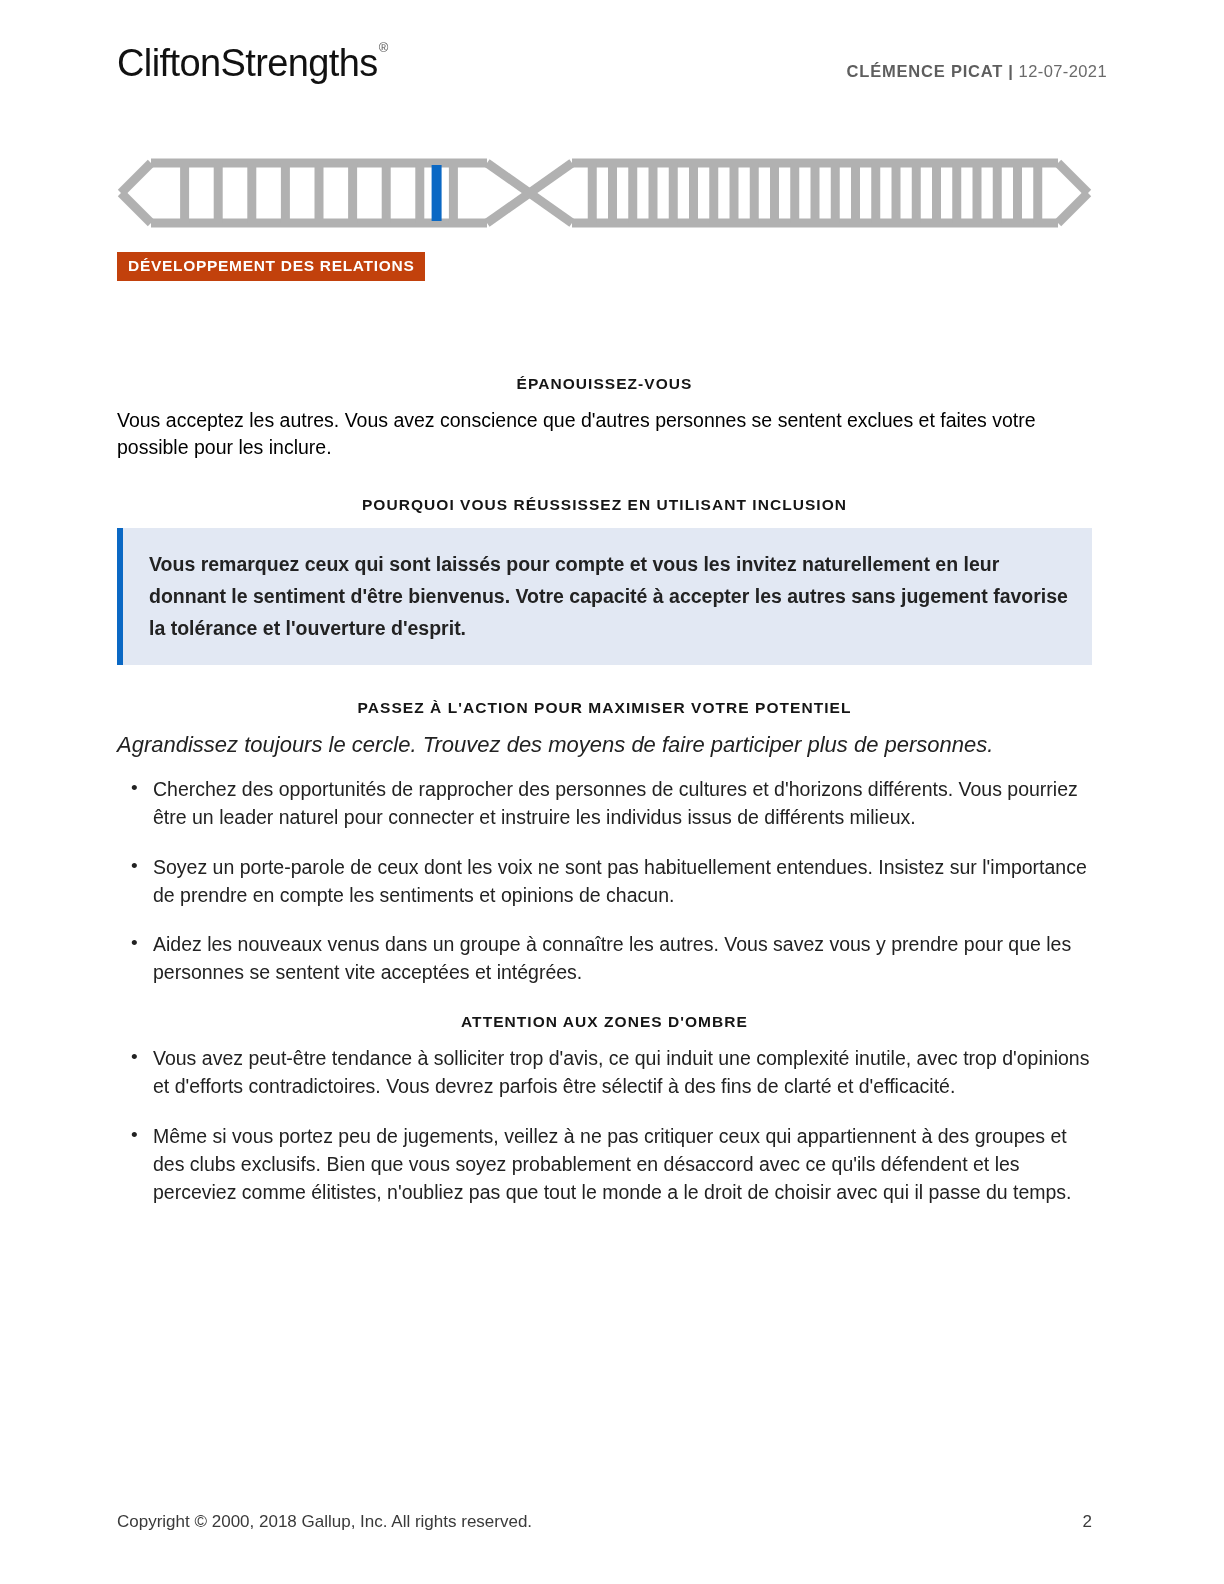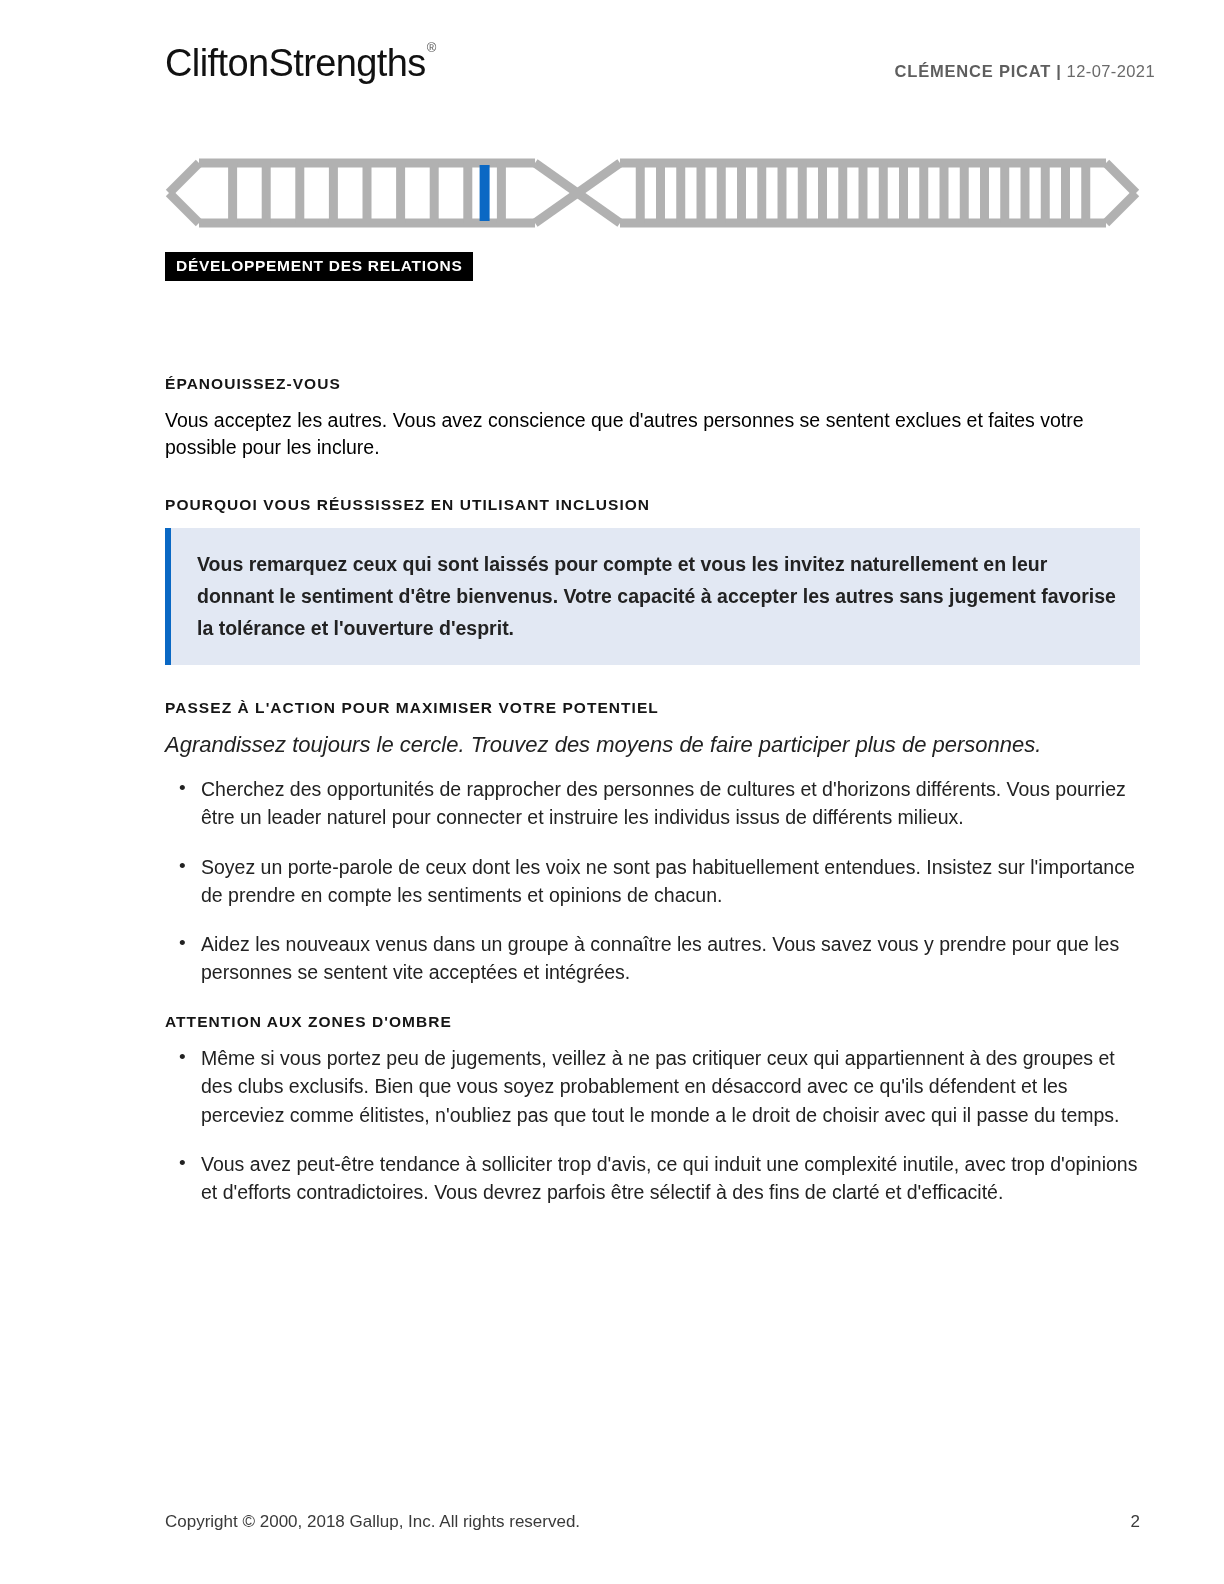--- a/index.html
+++ b/index.html
@@ -11,21 +11,20 @@
     width: 1224px; height: 1584px;
     font-family: "Liberation Sans", sans-serif;
     color: #1a1a1a;
     position: relative;
     overflow: hidden;
   }
   .page {
     position: relative;
     width: 1160px; height: 1584px;
     padding: 8px;
-    margin-left: 48px;
   }
 
   
   .header {
     position: absolute;
     left: 117px; top: 44px;
     width: 990px;
     display: flex;
     align-items: flex-start;
     justify-content: space-between;
@@ -66,21 +65,21 @@
     position: absolute;
     left: 117px; top: 152px;
     width: 975px; height: 82px;
   }
   .ladder svg { display: block; }
 
   
   .badge {
     position: absolute;
     left: 117px; top: 252px;
-    background: #000000;
+    background: #c2410c;
     color: #ffffff;
     font-size: 15.5px;
     font-weight: 700;
     letter-spacing: 0.7px;
     padding: 6px 11px 7px 11px;
     line-height: 1;
     white-space: nowrap;
   }
 
   
@@ -101,20 +100,21 @@
     left: 117px; top: 375px;
     width: 975px;
   }
   h3.section-head {
     font-size: 15.5px;
     font-weight: 700;
     letter-spacing: 1.05px;
     color: #151515;
     margin: 0 0 13px 0;
     line-height: 1.2;
+    text-align: center;
   }
   p.body {
     font-size: 19.5px;
     font-weight: 400;
     line-height: 1.42;
     color: #000000;
     margin: 0;
   }
   .gap-lg { height: 34px; }
   .gap-md { height: 26px; }
@@ -267,22 +267,22 @@
     <ul class="bullets">
       <li>Cherchez des opportunités de rapprocher des personnes de cultures et d'horizons différents. Vous pourriez être un leader naturel pour connecter et instruire les individus issus de différents milieux.</li>
       <li>Soyez un porte-parole de ceux dont les voix ne sont pas habituellement entendues. Insistez sur l'importance de prendre en compte les sentiments et opinions de chacun.</li>
       <li>Aidez les nouveaux venus dans un groupe à connaître les autres. Vous savez vous y prendre pour que les personnes se sentent vite acceptées et intégrées.</li>
     </ul>
 
     <div class="gap-md"></div>
 
     <h3 class="section-head">ATTENTION AUX ZONES D'OMBRE</h3>
     <ul class="bullets">
+      <li>Vous avez peut-être tendance à solliciter trop d'avis, ce qui induit une complexité inutile, avec trop d'opinions et d'efforts contradictoires. Vous devrez parfois être sélectif à des fins de clarté et d'efficacité.</li>
       <li>Même si vous portez peu de jugements, veillez à ne pas critiquer ceux qui appartiennent à des groupes et des clubs exclusifs. Bien que vous soyez probablement en désaccord avec ce qu'ils défendent et les perceviez comme élitistes, n'oubliez pas que tout le monde a le droit de choisir avec qui il passe du temps.</li>
-      <li>Vous avez peut-être tendance à solliciter trop d'avis, ce qui induit une complexité inutile, avec trop d'opinions et d'efforts contradictoires. Vous devrez parfois être sélectif à des fins de clarté et d'efficacité.</li>
     </ul>
 
   </div>
 
   <div class="footer">
     <span>Copyright © 2000, 2018 Gallup, Inc. All rights reserved.</span>
     <span class="pagenum">2</span>
   </div>
 
 </div>

